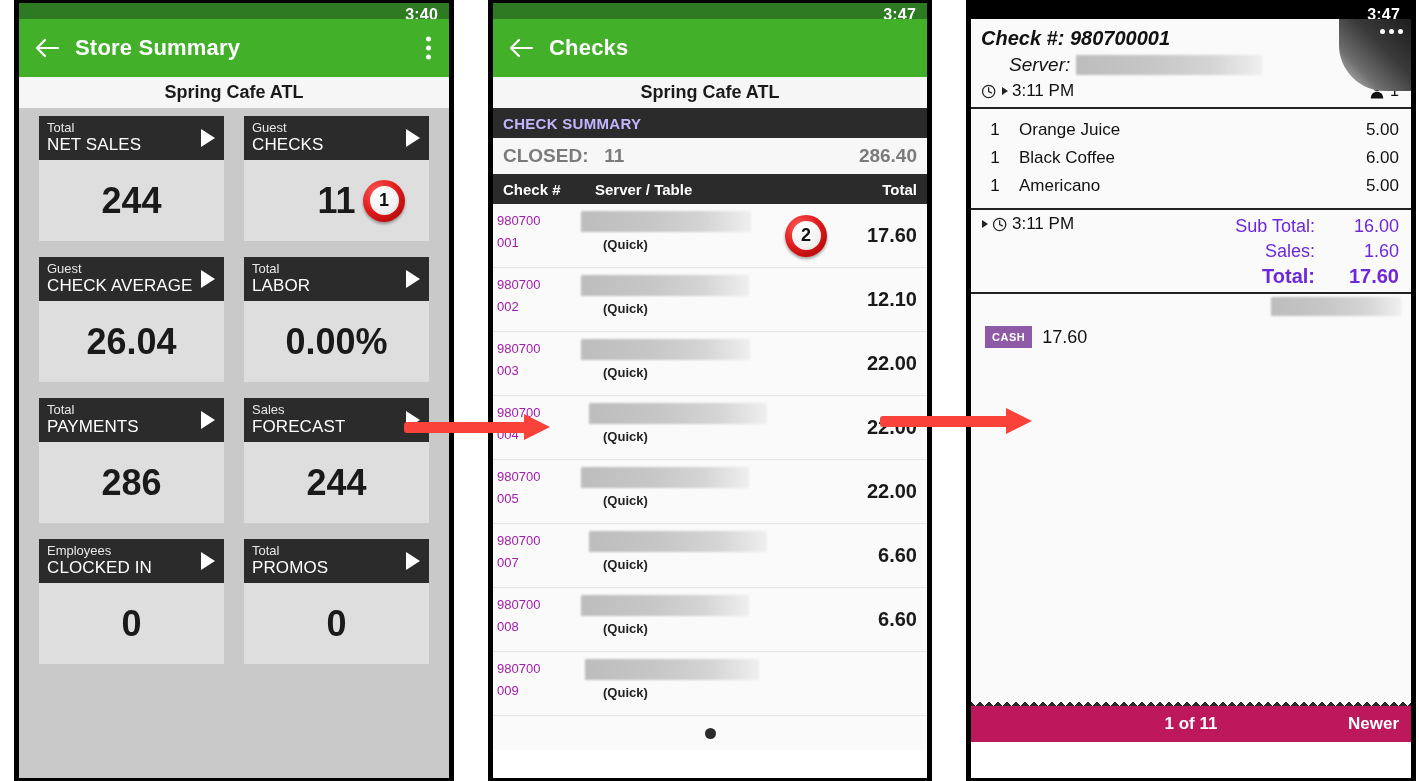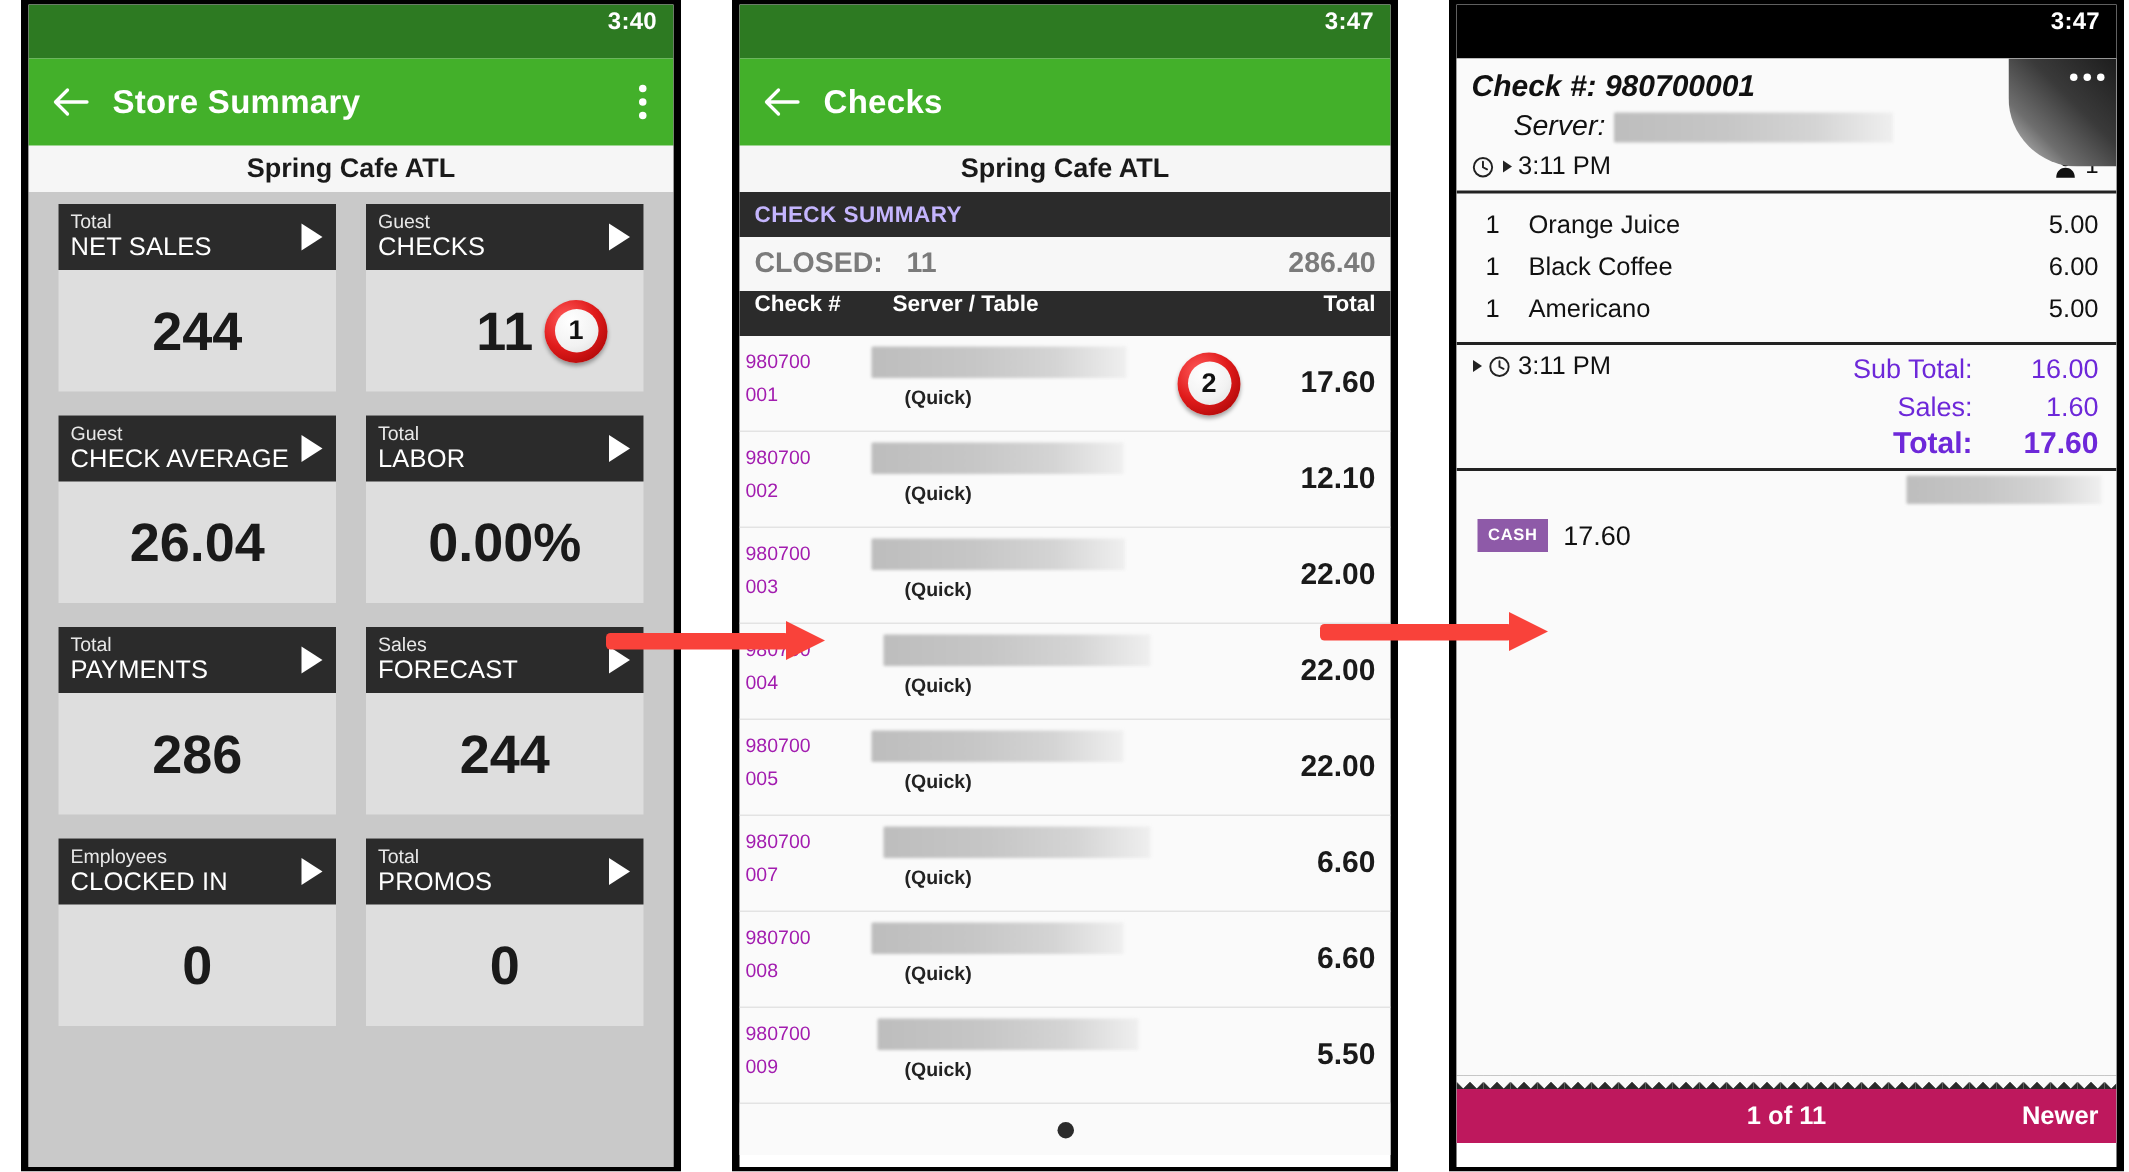--- a/index.html
+++ b/index.html
@@ -11,21 +11,21 @@
 
   
   .panel{position:absolute;top:0;height:781px;box-sizing:border-box;
          border-left:5px solid #000;border-right:5px solid #000;
          border-top:3px solid #000;border-bottom:3px solid #000;
          background:#fff;overflow:hidden;}
   #panel1{left:14px;width:440px;}
   #panel2{left:488px;width:444px;}
   #panel3{left:966px;width:450px;}
 
-  .statusbar{height:36px;background:#2d7a22;position:relative;text-decoration:underline;}
+  .statusbar{height:16px;background:#2d7a22;position:relative;text-decoration:underline;}
   .statusbar.dark{background:#000;}
   .status-time{position:absolute;right:11px;top:3px;color:#fff;
                font-size:16px;font-weight:bold;letter-spacing:.2px;}
 
   .appbar{height:58px;background:#43b02a;display:flex;align-items:center;
           position:relative;}
   .back-arrow{width:56px;display:flex;align-items:center;justify-content:center;
               color:#fff;}
   .appbar-title{color:#fff;font-size:22px;font-weight:bold;letter-spacing:.2px;}
   .overflow-dots{position:absolute;right:18px;top:50%;transform:translateY(-50%);
@@ -59,21 +59,21 @@
            display:flex;align-items:center;justify-content:center;font-style:normal;
            font-size:18px;font-weight:bold;color:#111;}
   .badge-1{position:absolute;right:24px;top:50%;transform:translateY(-50%);}
 
   
   .sec-head{background:#2b2b2b;height:30px;display:flex;align-items:center;
             padding:0 10px;color:#c4b5fd;font-size:15px;font-weight:bold;letter-spacing:.3px;}
   .sum-row{background:#f7f7f7;height:36px;display:flex;align-items:center;
            justify-content:space-between;padding:0 10px;color:#7b7b7b;
            font-size:19px;font-weight:bold;}
-  .col-head{background:#2b2b2b;height:30px;display:flex;align-items:flex-start;
+  .col-head{background:#2b2b2b;height:30px;display:flex;align-items:center;
             padding:0 10px;color:#fff;font-size:15px;font-weight:bold;}
   .col-head .c1{width:92px;}
   .col-head .c2{flex:1;}
   .col-head .c3{text-align:right;}
   .check-list{background:#fafafa;}
   .check-row{height:63px;display:flex;align-items:stretch;
              border-bottom:1px solid #e3e3e3;position:relative;}
   .cr-num{width:88px;padding:6px 0 0 4px;box-sizing:border-box;
           font-size:13px;line-height:22px;color:#a21caf;}
   .cr-mid{flex:1;padding-top:7px;position:relative;}
@@ -385,21 +385,20 @@
 
       <div class="check-row">
         <div class="cr-num">
           <div>980700</div>
           <div>009</div>
         </div>
         <div class="cr-mid">
           <div class="redact" style="width:174px;margin-left:4px;"></div>
           <div class="cr-quick">(Quick)</div>
         </div>
-        <div class="cr-total">5.50</div>
       </div>
 
       <div class="page-dot-wrap">
         <span class="page-dot"></span>
       </div>
     </div>
   </div>
 
   <div class="panel" id="panel3">
     <div class="statusbar dark">

